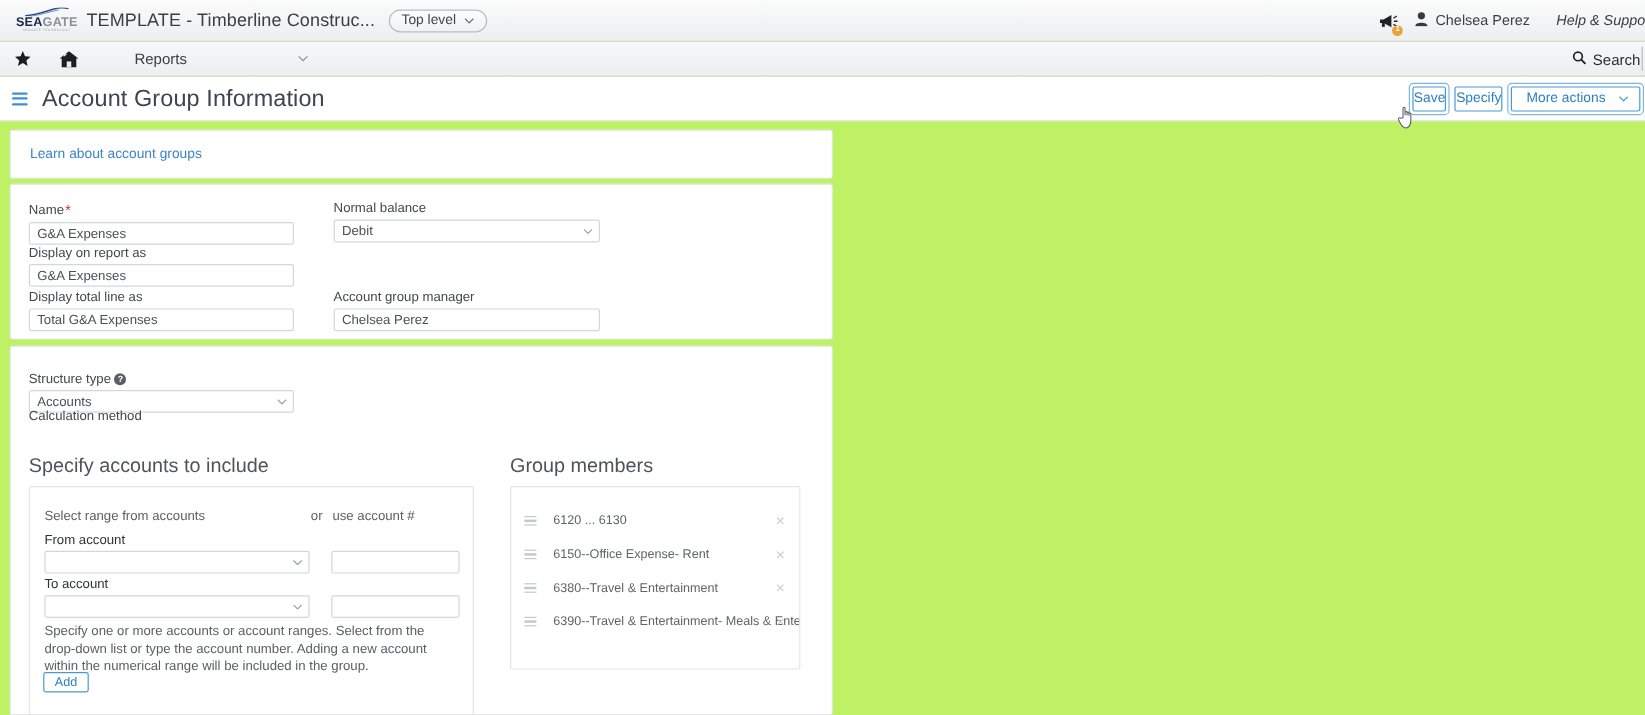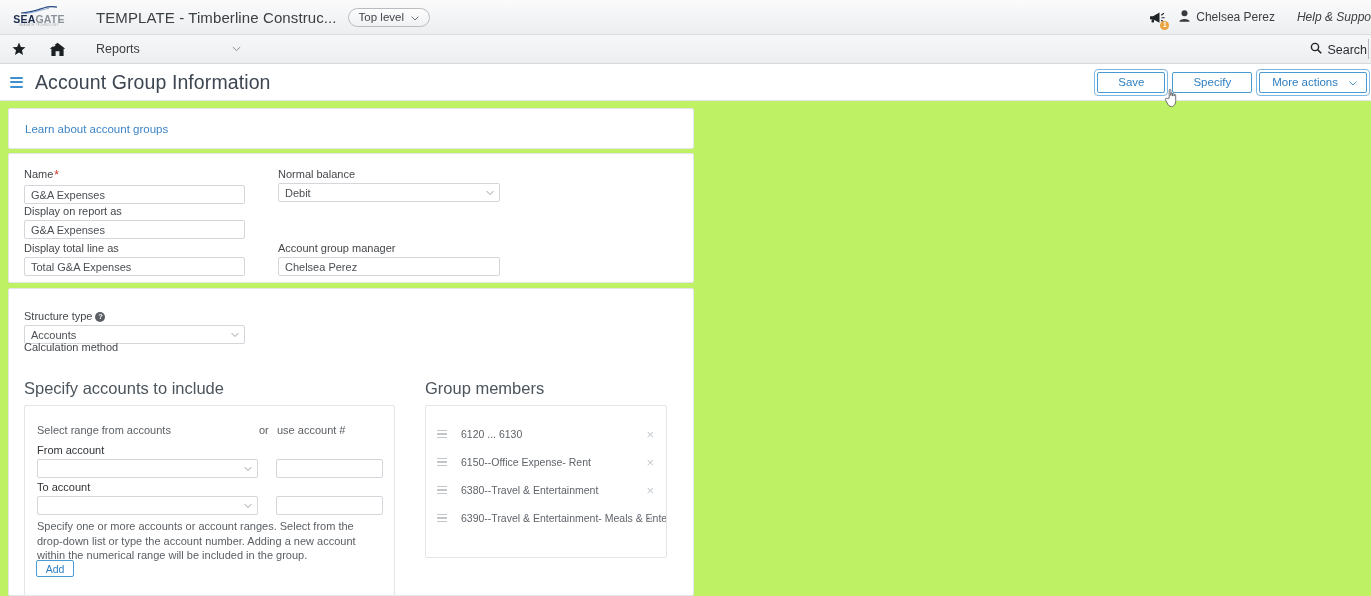--- a/index.html
+++ b/index.html
@@ -29,21 +29,21 @@
   .logo-text {
     font-size: 10.5px; font-weight: bold; letter-spacing: .2px;
     display: flex;
   }
   .logo-text .dark { color: #1b2a4a; }
   .logo-text .gray { color: #8b9099; }
   .logo-sub {
     font-size: 2.6px; color: #9aa0a8; letter-spacing: .5px; margin-top: 1px;
   }
   .app-title {
-    margin-left: 26px; font-size: 15px; color: #3c4043; letter-spacing: .1px;
+    margin-left: 2px; font-size: 15px; color: #3c4043; letter-spacing: .1px;
     white-space: nowrap;
   }
   .toplevel-pill {
     margin-left: 11px; height: 19px; padding: 0 10px;
     border: 1px solid #b9bdc2; border-radius: 11px;
     background: linear-gradient(#fdfdfd,#f0f1f3);
     display: flex; align-items: center; gap: 7px;
     font-size: 11.5px; color: #41454a; cursor: pointer;
   }
   .topbar-right {
@@ -75,21 +75,21 @@
     border-bottom: 1px solid #d6d9dd;
     display: flex; align-items: center;
   }
   .nav-icon {
     width: 30px; display: flex; align-items: center; justify-content: center;
     cursor: pointer;
   }
   .nav-star { margin-left: 4px; }
   .nav-home { margin-left: 8px; }
   .nav-item {
-    margin-left: 24px; font-size: 12.5px; color: #3c4043; cursor: pointer;
+    margin-left: 40px; font-size: 12.5px; color: #3c4043; cursor: pointer;
   }
   .nav-chevron { margin-left: 92px; cursor: pointer; display:flex; }
   .nav-search {
     margin-left: auto; display: flex; align-items: flex-end; gap: 5px;
     font-size: 12.5px; color: #2b2f33; margin-right: 4px; cursor: pointer;
   }
   .nav-right-edge {
     position: absolute; right: 2px; top: 4px; width: 1px; height: 20px;
     background: #b7bbc0;
   }
@@ -107,21 +107,21 @@
     letter-spacing: .1px;
   }
   .pagehead-actions {
     margin-left: auto; display: flex; align-items: center; gap: 7px;
     margin-right: 4px;
   }
   .btn {
     height: 21px; border: 1px solid #4a9ad4; background: #fff;
     color: #2e7fc0; font-size: 11.5px; border-radius: 2px;
     display: flex; align-items: center; justify-content: center;
-    padding: 0 20px; cursor: pointer; font-family: "Liberation Sans", sans-serif;
+    padding: 0 0; cursor: pointer; font-family: "Liberation Sans", sans-serif;
     white-space: nowrap;
   }
   .btn.more { padding: 0 9px 0 12px; gap: 11px; }
   .btn-focus-ring {
     position: relative;
   }
   .btn-focus-ring::after {
     content: ""; position: absolute; left: -3px; top: -3px; right: -3px; bottom: -3px;
     border: 1px solid #7fb7e3; border-radius: 4px; pointer-events: none;
   }

